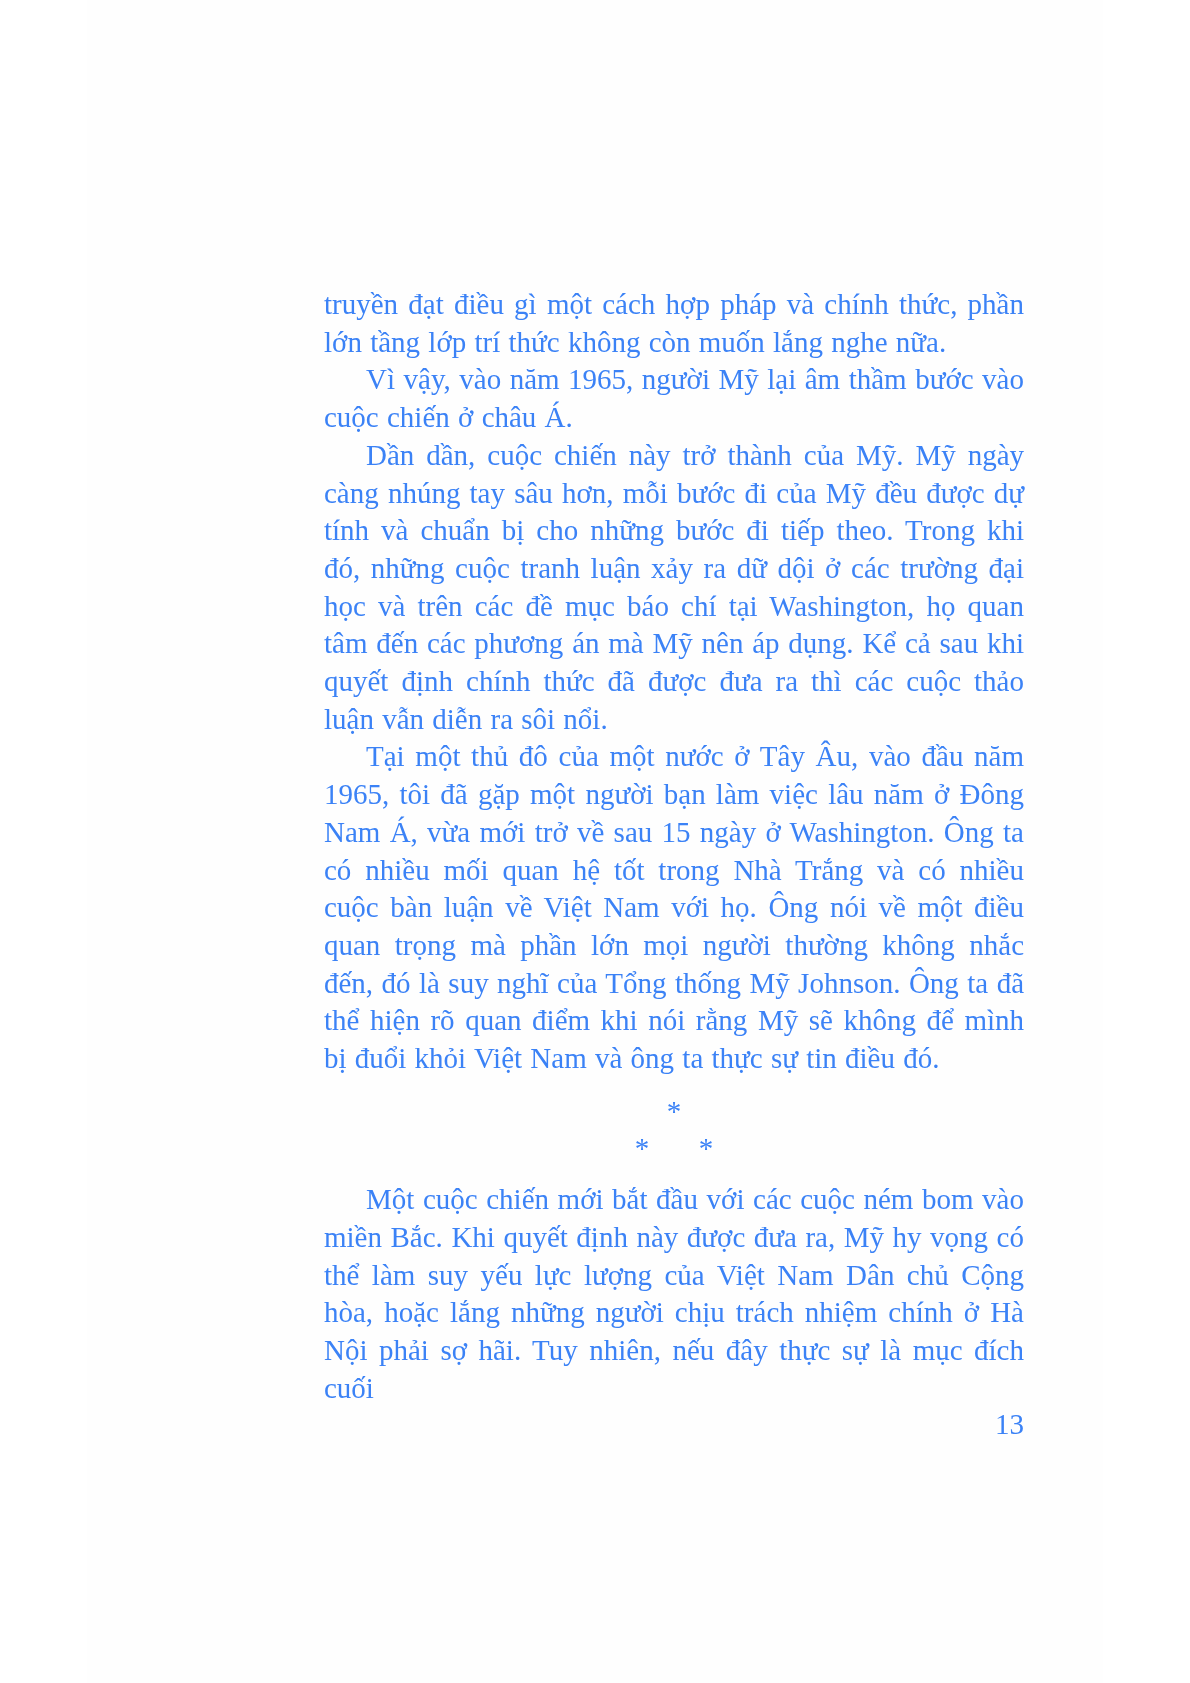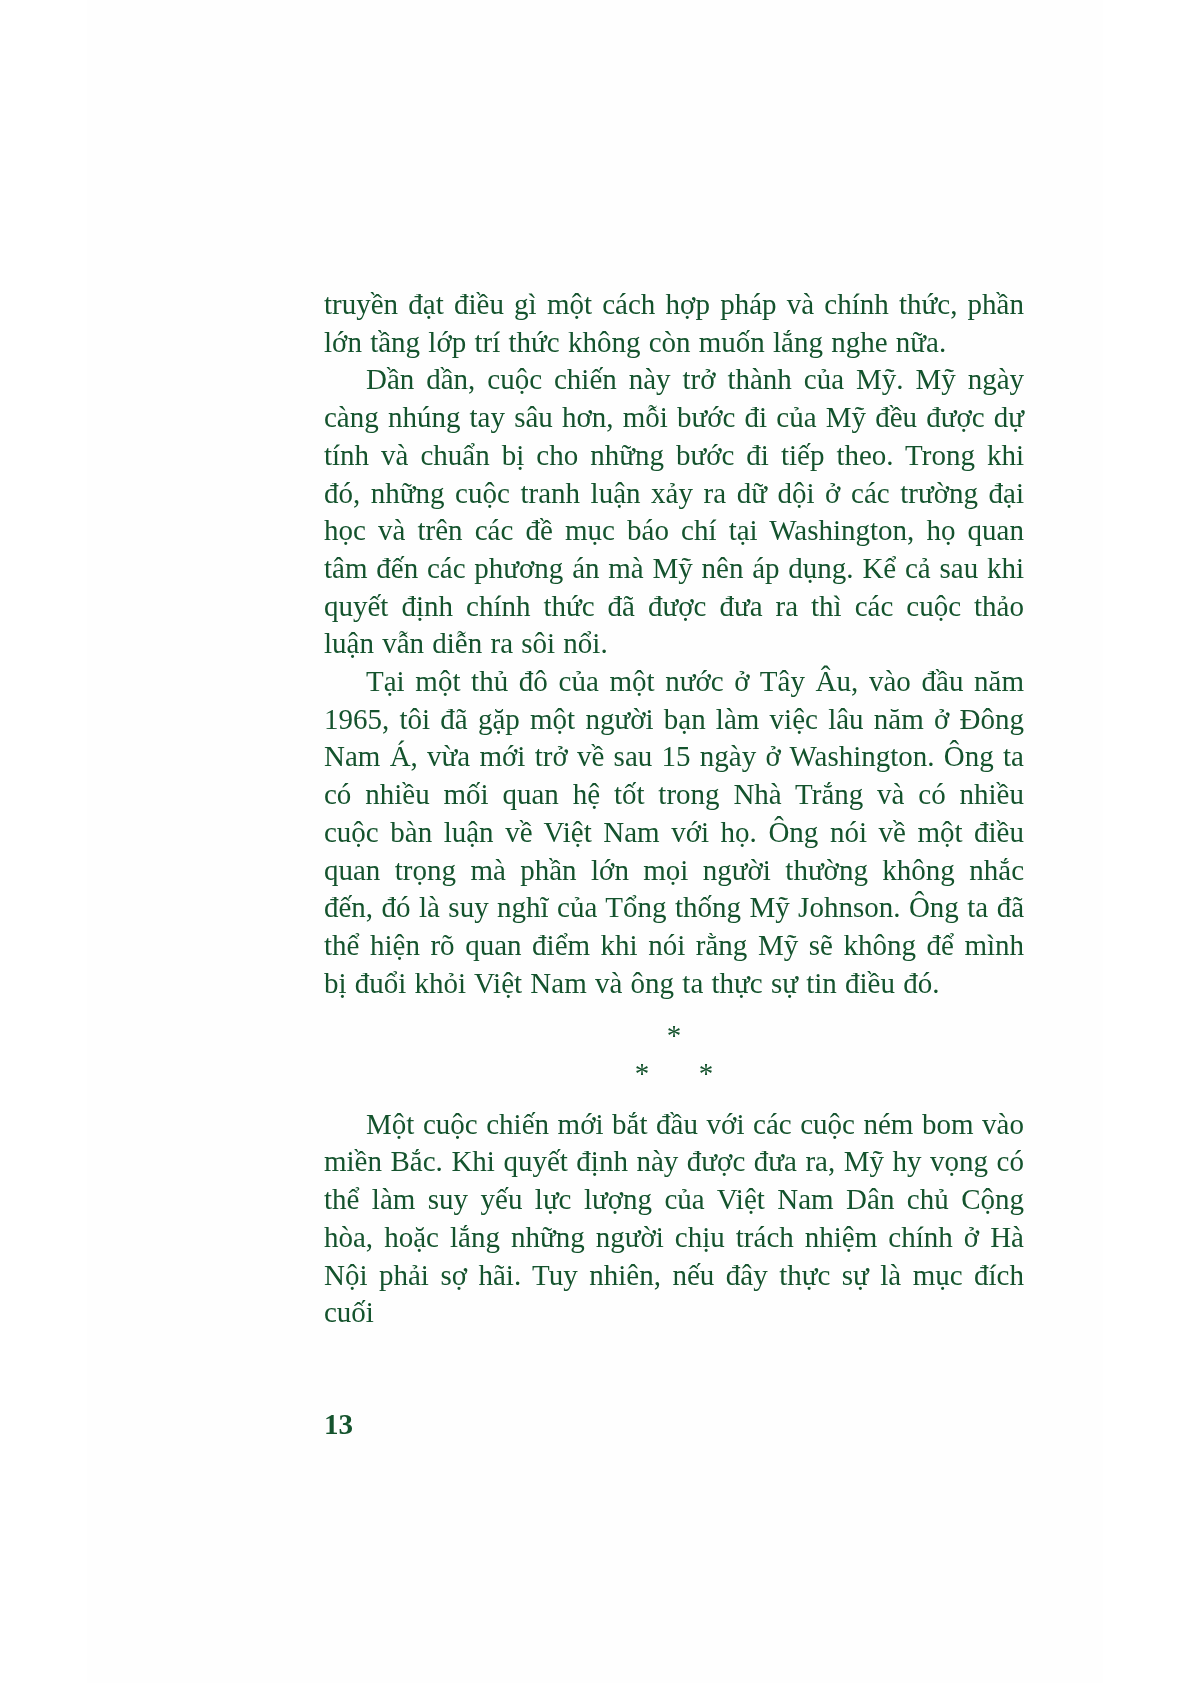--- a/index.html
+++ b/index.html
@@ -6,21 +6,21 @@
     margin: 0;
     padding: 0;
     background: #ffffff;
   }
   .page {
     position: relative;
     width: 1016px;
     height: 1683px;
     background: #fefefe;
     font-family: "Liberation Serif", "DejaVu Serif", serif;
-    color: #14532d;
+    color: #3b82f6;
     overflow: hidden;
     margin: 0 auto;
   }
   .text-block {
     position: absolute;
     left: 237px;
     top: 286px;
     width: 700px;
     font-size: 29px;
     line-height: 37.7px;
@@ -46,32 +46,32 @@
     display: block;
     line-height: 37.7px;
     font-size: 29px;
     white-space: pre;
   }
   .page-number {
     position: absolute;
     top: 1406px;
     left: 237px;
     width: 700px;
-    text-align: left;
+    text-align: right;
     font-size: 29px;
     line-height: 37.7px;
-    font-weight: bold;
   }
 </style>
 </head>
 <body>
 
 <div class="page">
   <div class="text-block">
     <p class="no-indent">truyền đạt điều gì một cách hợp pháp và chính thức, phần lớn tầng lớp trí thức không còn muốn lắng nghe nữa.</p>
+    <p>Vì vậy, vào năm 1965, người Mỹ lại âm thầm bước vào cuộc chiến ở châu Á.</p>
     <p>Dần dần, cuộc chiến này trở thành của Mỹ. Mỹ ngày càng nhúng tay sâu hơn, mỗi bước đi của Mỹ đều được dự tính và chuẩn bị cho những bước đi tiếp theo. Trong khi đó, những cuộc tranh luận xảy ra dữ dội ở các trường đại học và trên các đề mục báo chí tại Washington, họ quan tâm đến các phương án mà Mỹ nên áp dụng. Kể cả sau khi quyết định chính thức đã được đưa ra thì các cuộc thảo luận vẫn diễn ra sôi nổi.</p>
     <p>Tại một thủ đô của một nước ở Tây Âu, vào đầu năm 1965, tôi đã gặp một người bạn làm việc lâu năm ở Đông Nam Á, vừa mới trở về sau 15 ngày ở Washington. Ông ta có nhiều mối quan hệ tốt trong Nhà Trắng và có nhiều cuộc bàn luận về Việt Nam với họ. Ông nói về một điều quan trọng mà phần lớn mọi người thường không nhắc đến, đó là suy nghĩ của Tổng thống Mỹ Johnson. Ông ta đã thể hiện rõ quan điểm khi nói rằng Mỹ sẽ không để mình bị đuổi khỏi Việt Nam và ông ta thực sự tin điều đó.</p>
 
     <div class="separator">
       <span class="sep-line">*</span>
       <span class="sep-line">*      *</span>
     </div>
 
     <p class="continues">Một cuộc chiến mới bắt đầu với các cuộc ném bom vào miền Bắc. Khi quyết định này được đưa ra, Mỹ hy vọng có thể làm suy yếu lực lượng của Việt Nam Dân chủ Cộng hòa, hoặc lắng những người chịu trách nhiệm chính ở Hà Nội phải sợ hãi. Tuy nhiên, nếu đây thực sự là mục đích cuối</p>
   </div>

